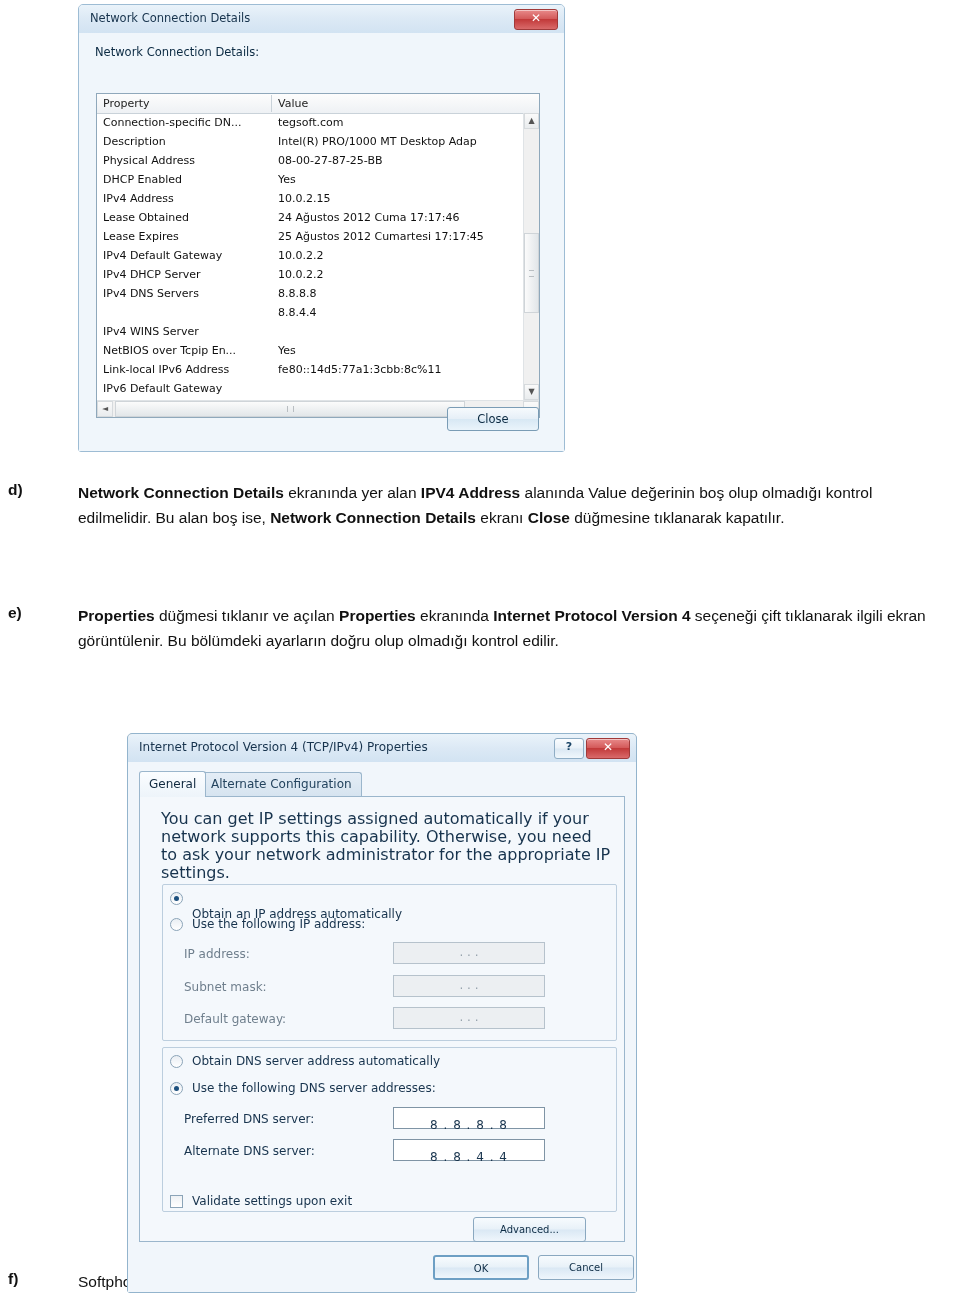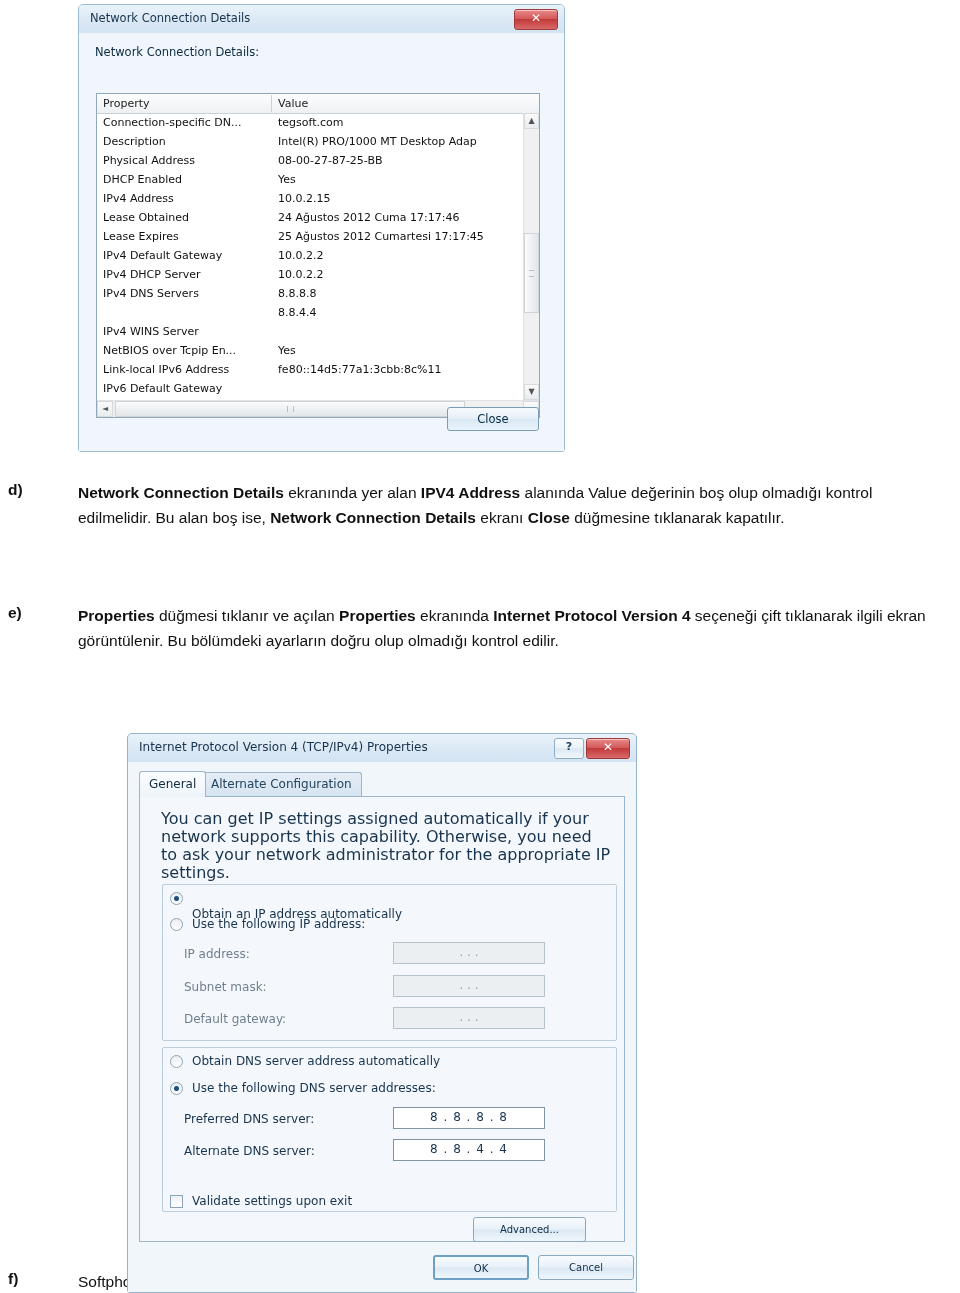--- a/index.html
+++ b/index.html
@@ -437,20 +437,21 @@
     top: 2px;
     text-align: center;
     font-size: 12px;
     color: #96a2ac;
     letter-spacing: 0px;
     font-family: "DejaVu Sans", sans-serif;
   }
   .ipfield.on .dots {
     color: #17334d;
     letter-spacing: 1px;
+    margin-top: 8px;
   }
   .checkbox {
     position: absolute;
     width: 13px;
     height: 13px;
     background: linear-gradient(to bottom,#eef1f4,#ffffff);
     border: 1px solid #8ba4b8;
     box-sizing: border-box;
   }
   .btn {

